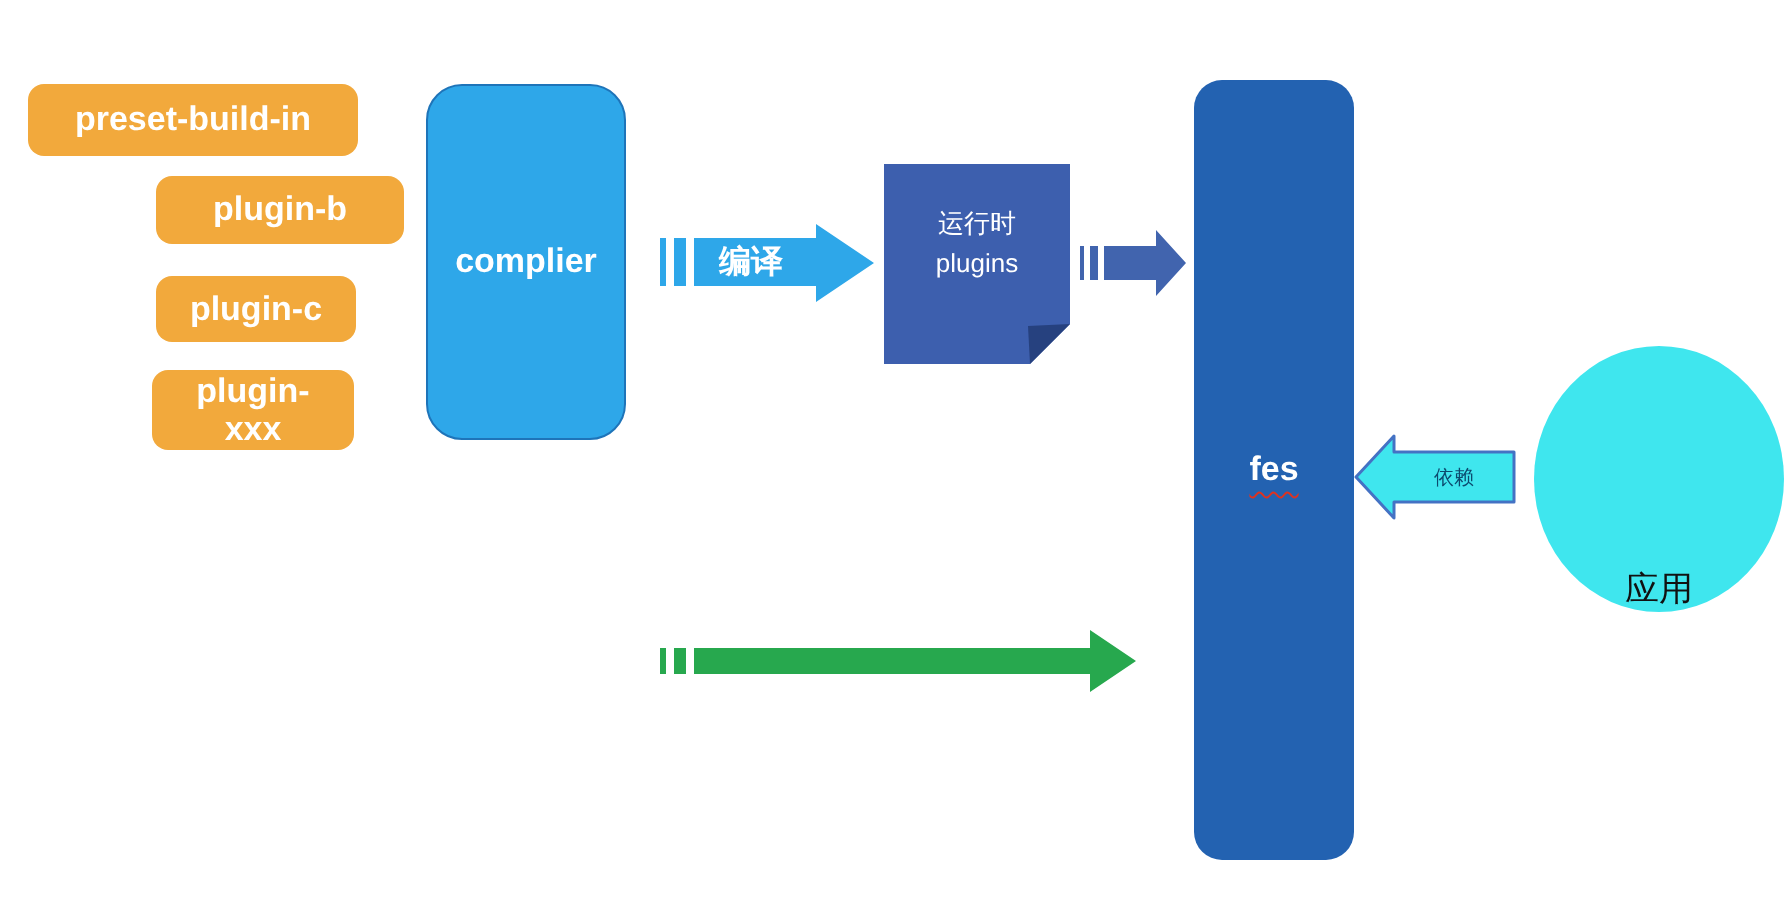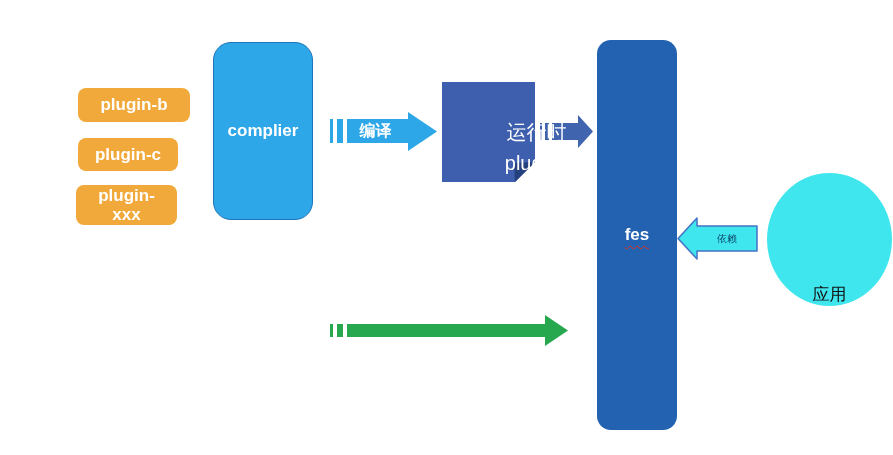--- a/index.html
+++ b/index.html
@@ -17,21 +17,21 @@
     border-radius: 8px;
     color: #ffffff;
     font-size: 17px;
     font-weight: bold;
     display: flex; align-items: center; justify-content: center;
     text-align: center;
     white-space: pre-line;
     line-height: 1.12;
   }
   .badge-1 { left: 14px;  top: 42px;  width: 165px; height: 36px; }
-  .badge-2 { left: 78px;  top: 88px;  width: 112px; height: 34px; }
+  .badge-2 { left: 78px;  top: 88px;  width: 124px; height: 34px; }
   .badge-3 { left: 78px;  top: 138px; width: 100px; height: 33px; }
   .badge-4 { left: 76px;  top: 185px; width: 101px; height: 40px; }
 
   
   .procbox {
     position: absolute;
     border-radius: 18px;
     color: #ffffff;
     font-size: 17px;
     font-weight: bold;
@@ -82,23 +82,23 @@
   .compile-label {
     left: 343px; top: 118px; width: 65px; height: 26px;
     color: #ffffff; font-size: 16px;
   }
   .depends-label {
     left: 697px; top: 226px; width: 60px; height: 25px;
     color: #0c4a6e; font-size: 10px; font-weight: normal;
   }
   .note-label {
     position: absolute;
-    left: 442px; top: 100px; width: 93px; height: 96px;
+    left: 442px; top: 74px; width: 93px; height: 96px;
     display: flex; flex-direction: column; align-items: center; justify-content: center;
-    color: #ffffff; font-size: 20px; line-height: 1.55; margin-left: 48px;
+    color: #ffffff; font-size: 13px; line-height: 1.55;
   }
 </style>
 </head>
 <body>
 
 <div class="canvas">
 
   <svg class="shape-layer" viewBox="0 0 893 455">
 
     <g fill="#2EA7E9">
@@ -122,20 +122,21 @@
       <rect x="330" y="324" width="3" height="13"></rect>
       <rect x="337" y="324" width="6" height="13"></rect>
       <polygon points="347,324 545,324 545,315 568,330.5 545,346 545,337 347,337"></polygon>
     </g>
 
     <g>
       <polygon points="678,238.5 697,218 697,226 757,226 757,251 697,251 697,259" fill="#3FE6EE" stroke="#4472C4" stroke-width="1.5" stroke-linejoin="round"></polygon>
     </g>
   </svg>
 
+  <div class="badge badge-1">preset-build-in</div>
   <div class="badge badge-2">plugin-b</div>
   <div class="badge badge-3">plugin-c</div>
   <div class="badge badge-4">plugin-
 xxx</div>
 
   <div class="procbox complier">
     <span>complier</span>
   </div>
 
 

